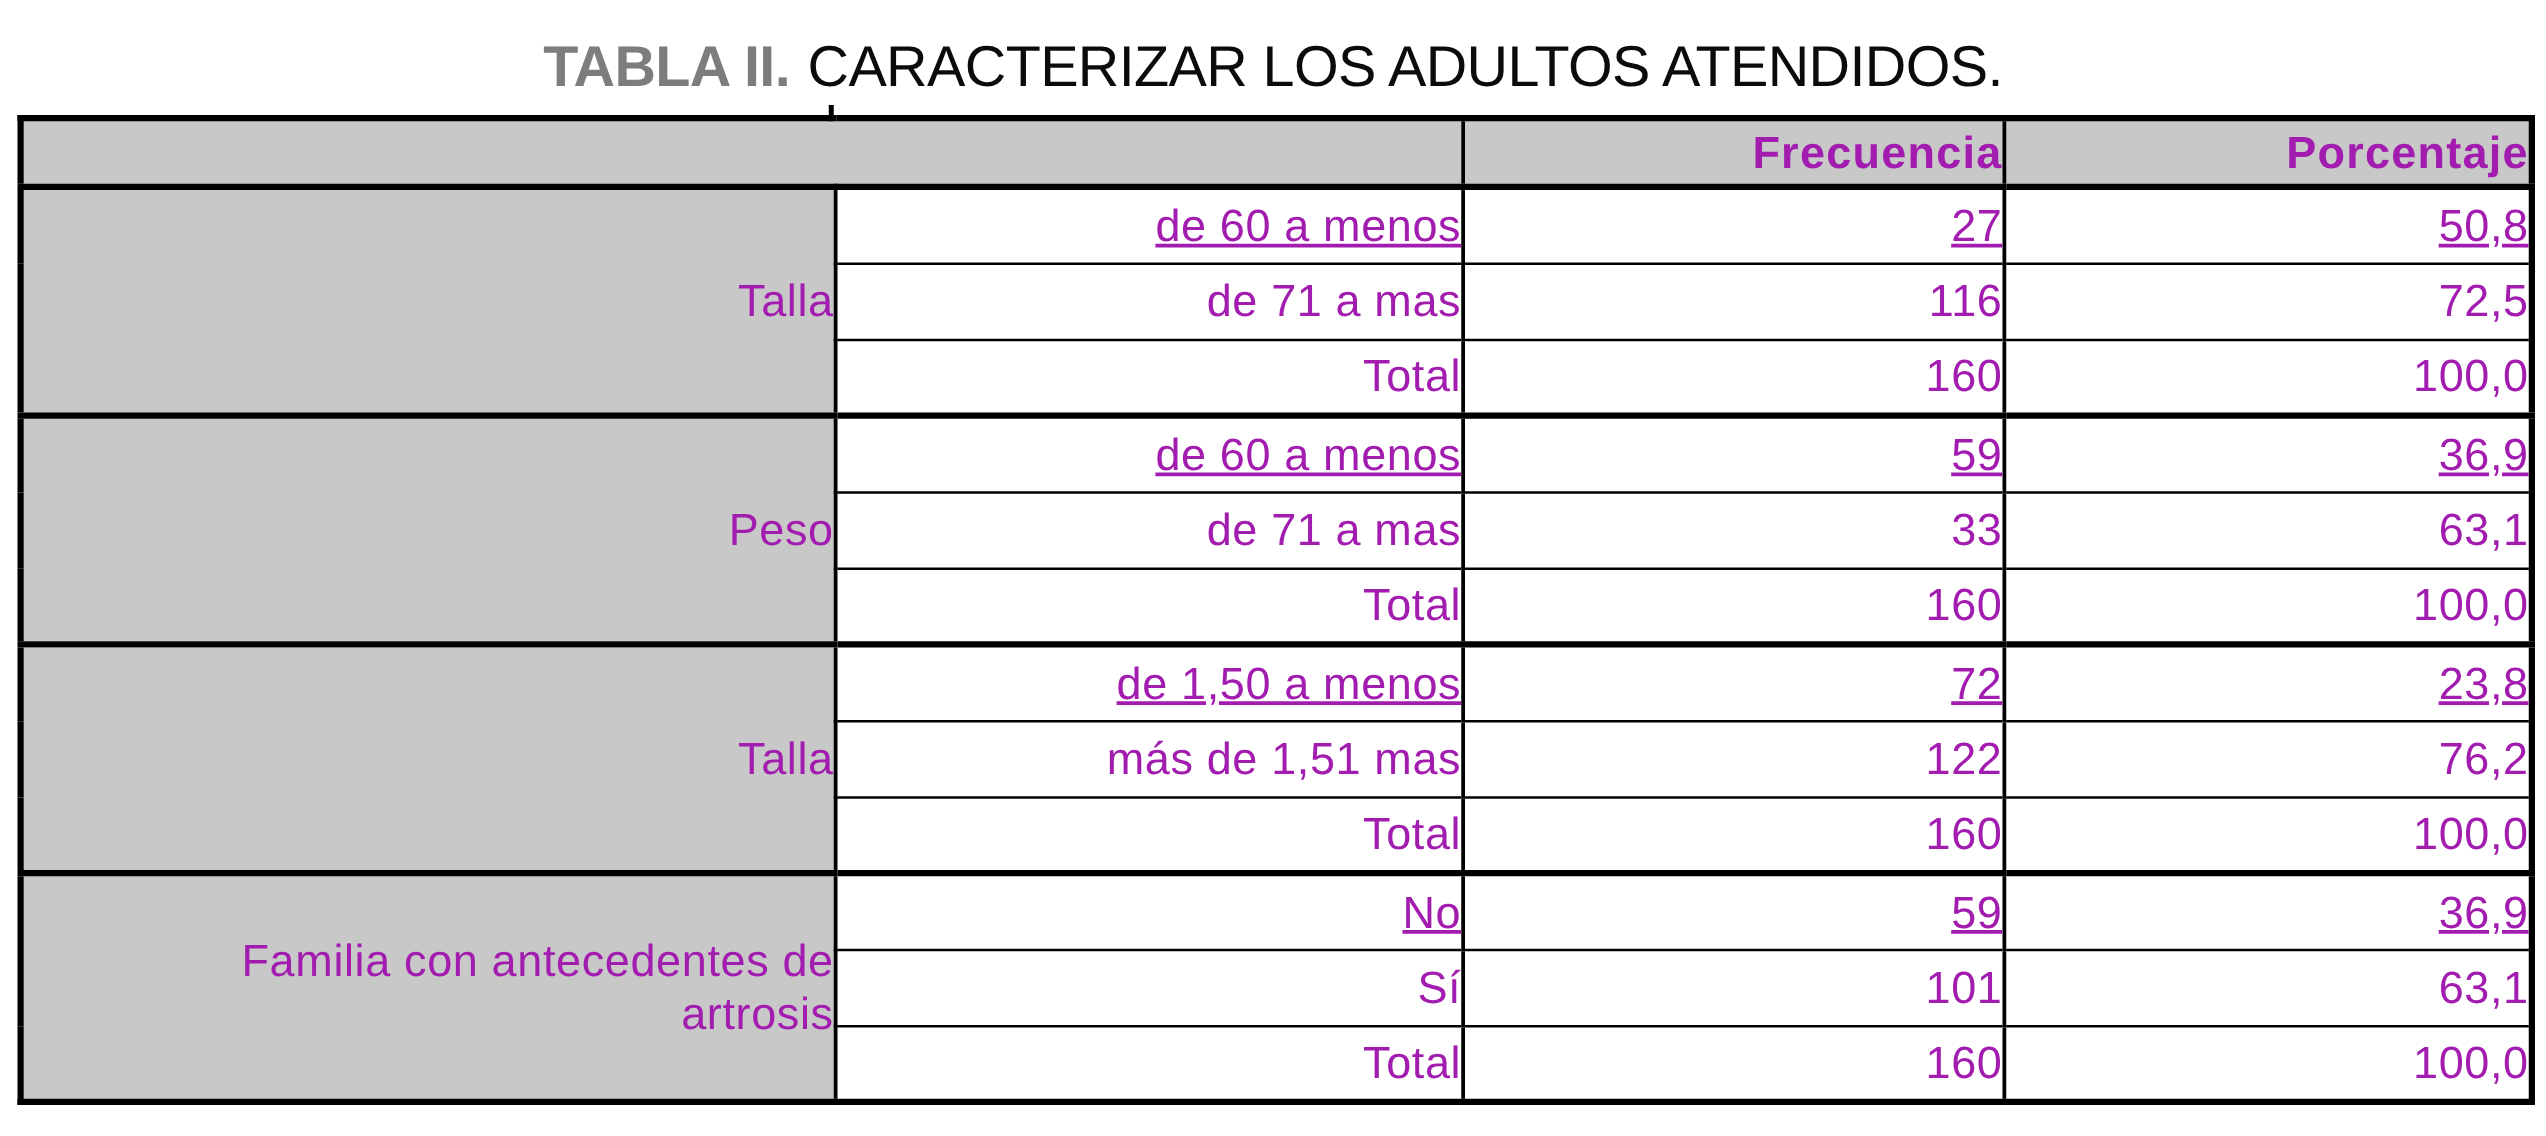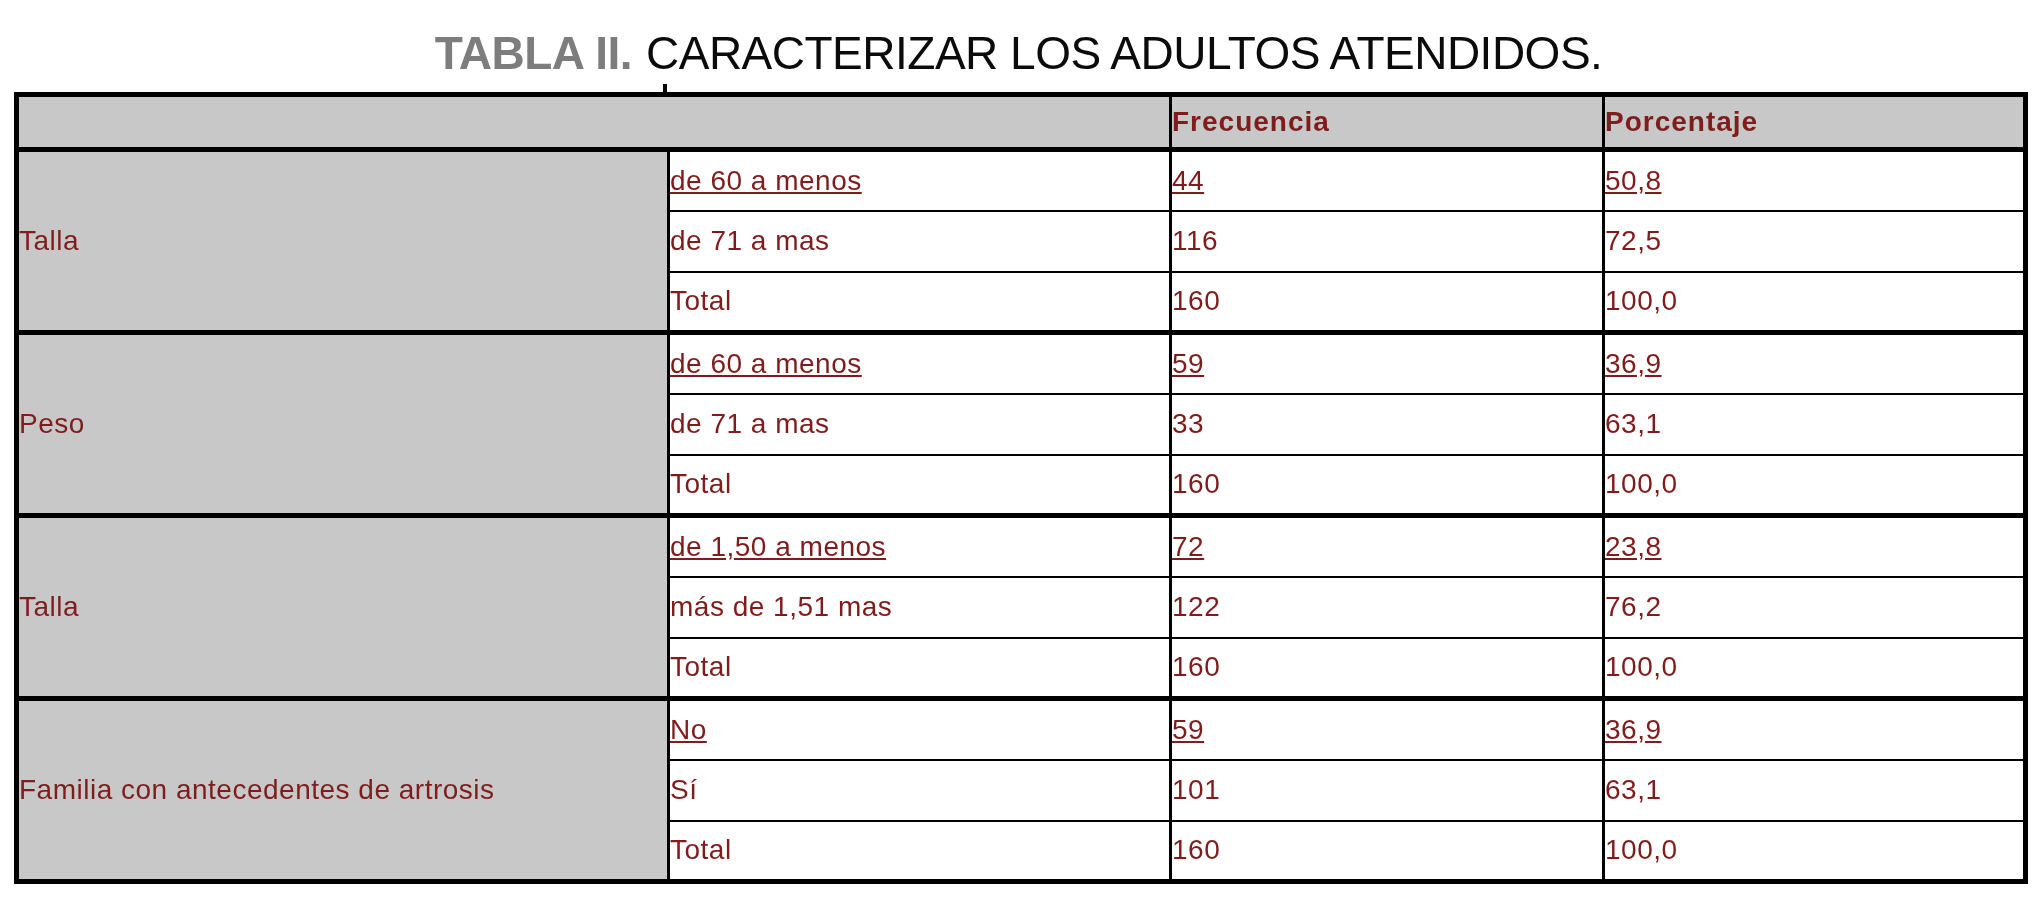--- a/index.html
+++ b/index.html
@@ -38,28 +38,28 @@
     left: 14px;
     top: 92px;
     width: 2009px;
     border-collapse: collapse;
     table-layout: fixed;
     border: 5px solid #000000;
   }
   .tbl td, .tbl th {
     border: solid #000000;
     border-width: 2px 3px;
-    text-align: left;
+    text-align: right;
     vertical-align: middle;
-    font-size: 28px;
+    font-size: 36px;
     font-weight: 400;
     letter-spacing: 0.5px;
     padding: 0;
     overflow: hidden;
-    color: #7f1d1d;
+    color: #a21caf;
   }
   .tbl tr.header-row > * {
     height: 50px;
     border-bottom-width: 5px;
   }
   .tbl tr.gstart > td {
     border-top-width: 5px;
     text-decoration: underline;
   }
   .tbl tr.row {
@@ -110,21 +110,21 @@
     <tbody>
         <tr class="header-row">
       <td class="fill" colspan="2"></td>
       <th class="fill">Frecuencia</th>
       <th class="fill">Porcentaje</th>
     </tr>
 
     <tr class="row gstart">
       <td class="fill glabel" rowspan="3"><span class="inner">Talla</span></td>
       <td class="cat">de 60 a menos</td>
-      <td class="num">44</td>
+      <td class="num">27</td>
       <td class="num">50,8</td>
     </tr>
     <tr class="row">
       <td class="cat">de 71 a mas</td>
       <td class="num">116</td>
       <td class="num">72,5</td>
     </tr>
     <tr class="row">
       <td class="cat">Total</td>
       <td class="num">160</td>

